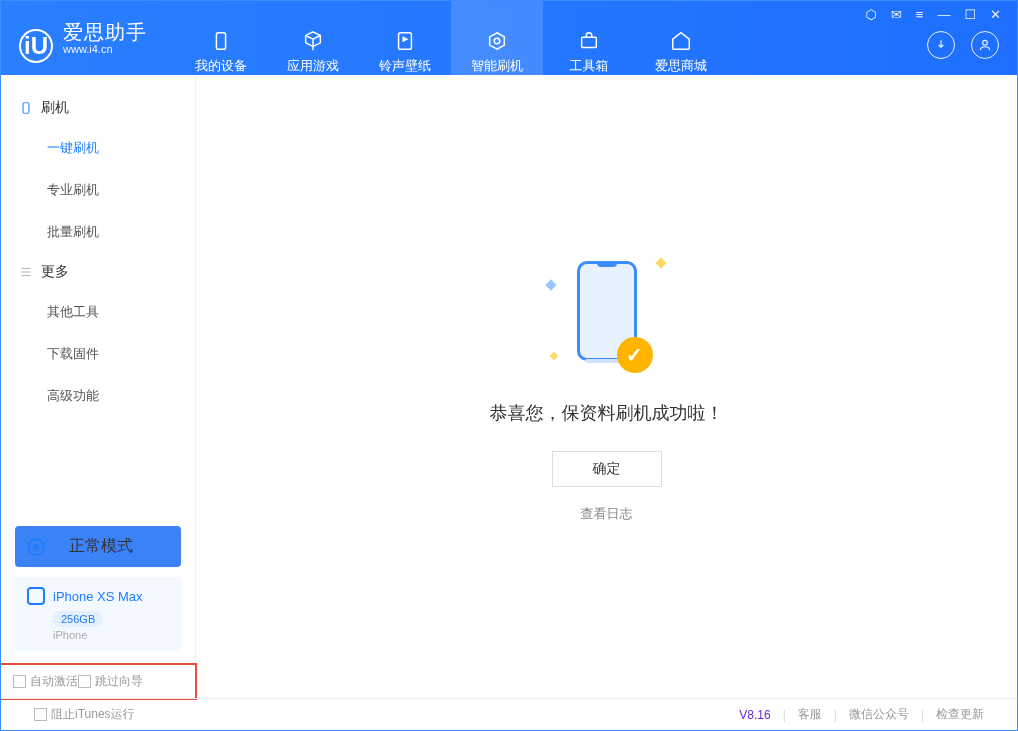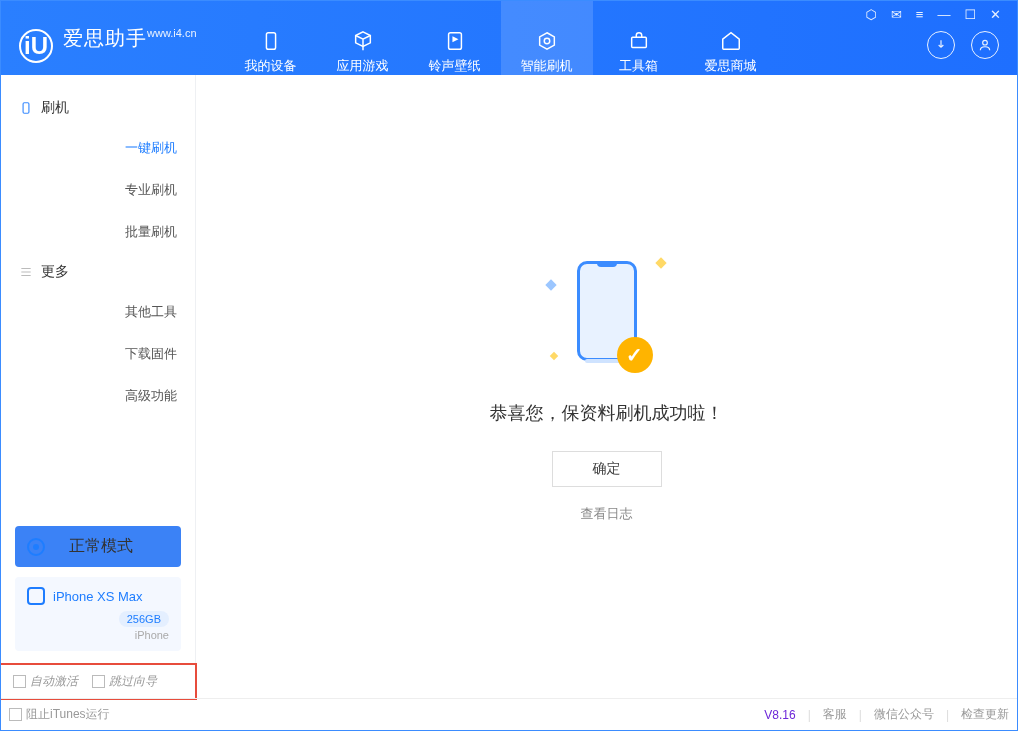--- a/index.html
+++ b/index.html
@@ -2,72 +2,72 @@
 <html><head>
 <meta charset="utf-8">
 <style>
 * { margin: 0; padding: 0; box-sizing: border-box; font-family: "Microsoft YaHei", Arial, sans-serif; }
 body { background: #fff; width: 1018px; height: 731px; border: 1px solid #3b8cff; display: flex; flex-direction: column; overflow: hidden; }
 
 
 .header { height: 74px; background: linear-gradient(to right, #2a7fff, #1e6fff); display: flex; align-items: center; color: #fff; position: relative; }
 .logo-area { display: flex; align-items: center; padding: 0 18px; gap: 10px; }
 .logo-icon { width: 34px; height: 34px; border: 2px solid #fff; border-radius: 50%; display: flex; align-items: center; justify-content: center; font-weight: bold; font-size: 24px; margin-top: 16px; }
-.logo-text { display: flex; flex-direction: row; line-height: 1.1; }
+.logo-text { display: flex; flex-direction: column; line-height: 1.1; }
 .logo-title { font-size: 20px; font-weight: 500; letter-spacing: 1px; }
 .logo-sub { font-size: 11px; opacity: .9; }
 .nav-tabs { display: flex; height: 100%; margin-left: 10px; }
 .nav-tab { width: 92px; display: flex; flex-direction: column; align-items: center; justify-content: flex-end; gap: 4px; font-size: 13px; cursor: pointer; position: relative; }
 .nav-tab.active { background: rgba(255,255,255,.15); }
 .nav-tab .tab-icon { width: 24px; height: 24px; display: flex; align-items: center; justify-content: center; }
 .header-right { position: absolute; right: 12px; top: 0; height: 100%; display: flex; flex-direction: column; justify-content: space-between; align-items: flex-end; }
 .window-controls { display: flex; gap: 14px; padding: 6px 4px 0 0; font-size: 13px; }
 .window-controls span { cursor: pointer; opacity:.9; }
 .hdr-icons { display: flex; gap: 16px; padding: 0 6px 16px 0; }
 .circ-btn { width: 28px; height: 28px; border: 1.5px solid #fff; border-radius: 50%; display: flex; align-items: center; justify-content: center; cursor: pointer; opacity:.9;}
 
 
 .body { flex: 1; display: flex; min-height: 0; }
-.sidebar { width: 195px; border-right: 1px solid #eef0f3; background: #fff; display: flex; flex-direction: column; text-align: right; }
+.sidebar { width: 195px; border-right: 1px solid #eef0f3; background: #fff; display: flex; flex-direction: column; }
 .side-scroll { flex: 1; overflow: auto; padding-top: 14px; }
 .side-group-title { display: flex; align-items: center; gap: 8px; padding: 10px 18px; font-size: 14px; color: #333; font-weight: 500;}
 .side-group-icon { width: 14px; height: 14px; display:flex; align-items:center; justify-content:center; color:#3b8cff; }
 .side-item { padding: 12px 18px 12px 46px; font-size: 13px; color: #555; cursor: pointer; }
 .side-item.active { color: #1e7dff; }
 .mode-box { margin: 0 14px 10px; background: #3b82f6; border-radius: 4px; padding: 10px 12px; display:flex; align-items:center; gap:24px; font-size:16px; color:#333; }
 .mode-icon{ width:18px;height:18px;border:2px solid #1e7dff;border-radius:50%;position:relative;}
 .mode-icon::after{content:"";position:absolute;width:6px;height:6px;background:#1e7dff;border-radius:50%;left:4px;top:4px;}
 .device-box { margin: 0 14px 14px; background:#f4f8ff; border-radius:4px; padding:10px 12px; }
 .dev-row{ display:flex; align-items:center; gap:8px;}
 .dev-icon{width:18px;height:18px;border:2px solid #1e7dff;border-radius:4px;}
 .dev-name{ font-size:13px; color:#1e7dff; font-weight: 500;}
 .dev-cap{ display:inline-block; background:#e4efff; color:#1e7dff; font-size:11px; padding:2px 8px; border-radius:10px; margin:6px 0 2px 26px;}
 .dev-type{ font-size:11px; color:#aaa; margin-left:26px;}
-.side-bottom{ border-top:1px solid #eee; padding:10px 14px; display:flex; gap:14px; align-items:center;font-style:italic;}
+.side-bottom{ border-top:1px solid #eee; padding:10px 14px; display:flex; align-items:center;}
 .cb{ display:flex; align-items:center; gap:4px; font-size:12px; color:#999;}
 .cb-box{ width:13px; height:13px; border:1px solid #bbb; background:#fff;}
 .highlight-red{ border:2px solid #e74c3c; margin:-2px; padding:8px 12px !important;}
 
 
 .main { flex: 1; position: relative; display:flex; flex-direction:column; align-items:center; justify-content:center; }
 .phone-illus{ position:relative; width:140px; height:130px; margin-bottom:20px;}
 .phone-body{ position:absolute; left:40px; top:10px; width:60px; height:100px; border:3px solid #3b8cff; border-radius:10px; background:#e8f2ff;}
 .phone-notch{ position:absolute; left:60px; top:10px; width:20px; height:6px; background:#3b8cff; border-radius:0 0 4px 4px;}
 .phone-line{ position:absolute; left:48px; bottom:18px; width:44px; height:4px; background:#cfe3ff; border-radius:2px;}
 .badge-check{ position:absolute; right:24px; bottom:8px; width:36px; height:36px; background:#ffb400; border-radius:50%; display:flex; align-items:center; justify-content:center; color:#fff; font-size:20px; font-weight:bold;}
 .spark{ position:absolute; width:8px; height:8px; background:#9bc6ff; transform:rotate(45deg);}
 .spark.s1{ left:10px; top:30px;}
 .spark.s2{ right:12px; top:8px; background:#ffd966;}
 .spark.s3{ left:14px; bottom:22px; width:6px; height:6px; background:#ffd966;}
 .success-text{ font-size:18px; color:#333; font-weight:500; margin-bottom:26px;}
 .ok-btn{ padding:8px 40px; border:1px solid #ddd; background:#fff; font-size:14px; color:#444; cursor:pointer; margin-bottom:18px;}
 .log-link{ font-size:13px; color:#888; cursor:pointer;}
 
 
-.footer{ height:32px; border-top:1px solid #eee; display:flex; align-items:center; padding:0 8px; font-size:12px; color:#999;}
+.footer{ height:32px; border-top:1px solid #eee; display:flex; align-items:center; padding:0 33px; font-size:12px; color:#999;}
 .footer .left{ display:flex; align-items:center; gap:6px;}
 .footer .right{ margin-left:auto; display:flex; align-items:center; gap:12px;}
 .divider{ color:#ddd;}
 .ver{ color:#6d28d9;}
 .flink{ cursor:pointer;}
 </style>
 </head>
 <body>
 
 <div class="header">

